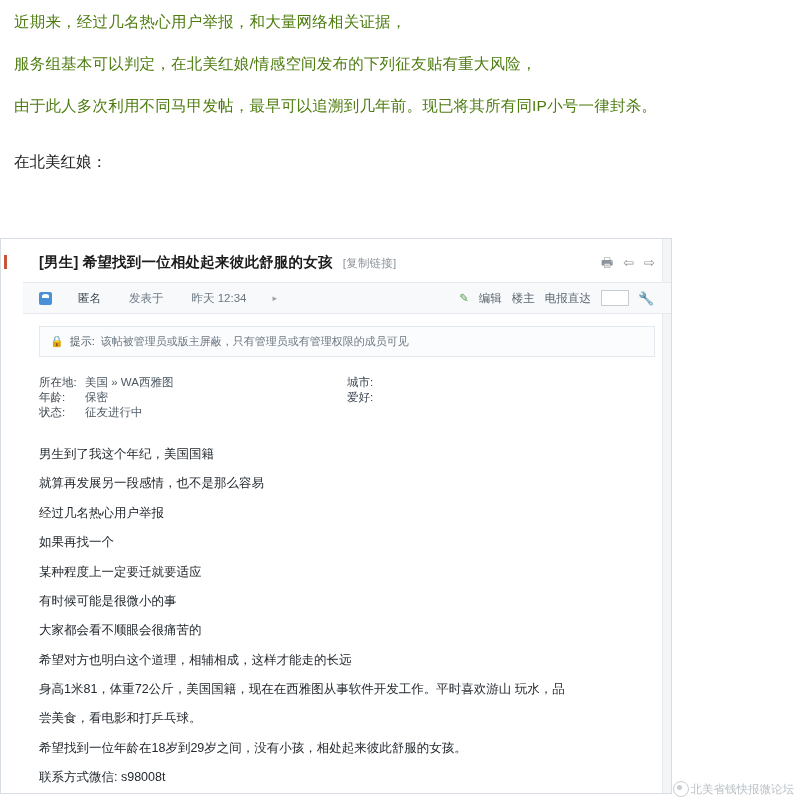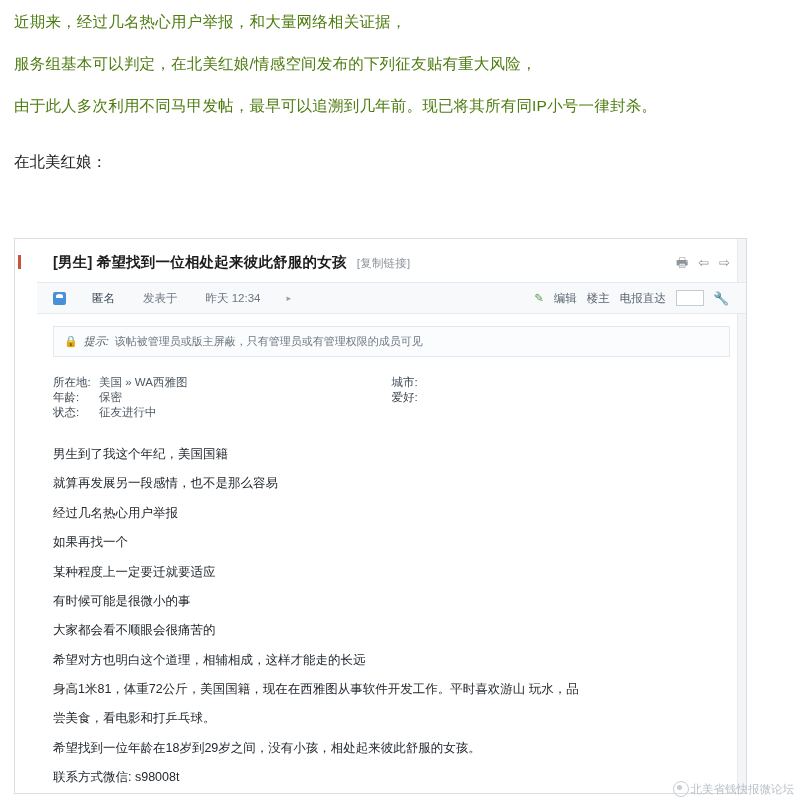--- a/index.html
+++ b/index.html
@@ -32,23 +32,23 @@
   }
   .example-label {
     margin: 34px 0 0 14px;
     font-size: 15.5px;
     color: #1b1b1b;
   }
 
   
   .post-shot {
     position: absolute;
-    left: 14px;
+    left: 0;
     top: 238px;
-    width: 733px;
+    width: 672px;
     height: 556px;
     border: 1px solid #d7dde3;
     background: #ffffff;
     box-sizing: border-box;
     overflow: hidden;
   }
   
   .gutter-mark {
     position: absolute;
     left: 3px;
@@ -155,21 +155,21 @@
     border: 1px solid #e3e9ee;
     background: #fafcfd;
     padding: 7px 10px;
     font-size: 11px;
     color: #6d7782;
     display: flex;
     align-items: center;
     gap: 6px;
   }
   .lock-ic { color: #d6a12c; font-size: 11px; }
-  .notice-label { color: #4d5862; font-style: italic; }
+  .notice-label { color: #4d5862; }
 
   
   .info-grid {
     margin: 18px 16px 0 16px;
     display: grid;
     grid-template-columns: 46px 1fr 46px 1fr;
     font-size: 11.5px;
     color: #4d5862;
   }
   .info-key { color: #3f4953; }

